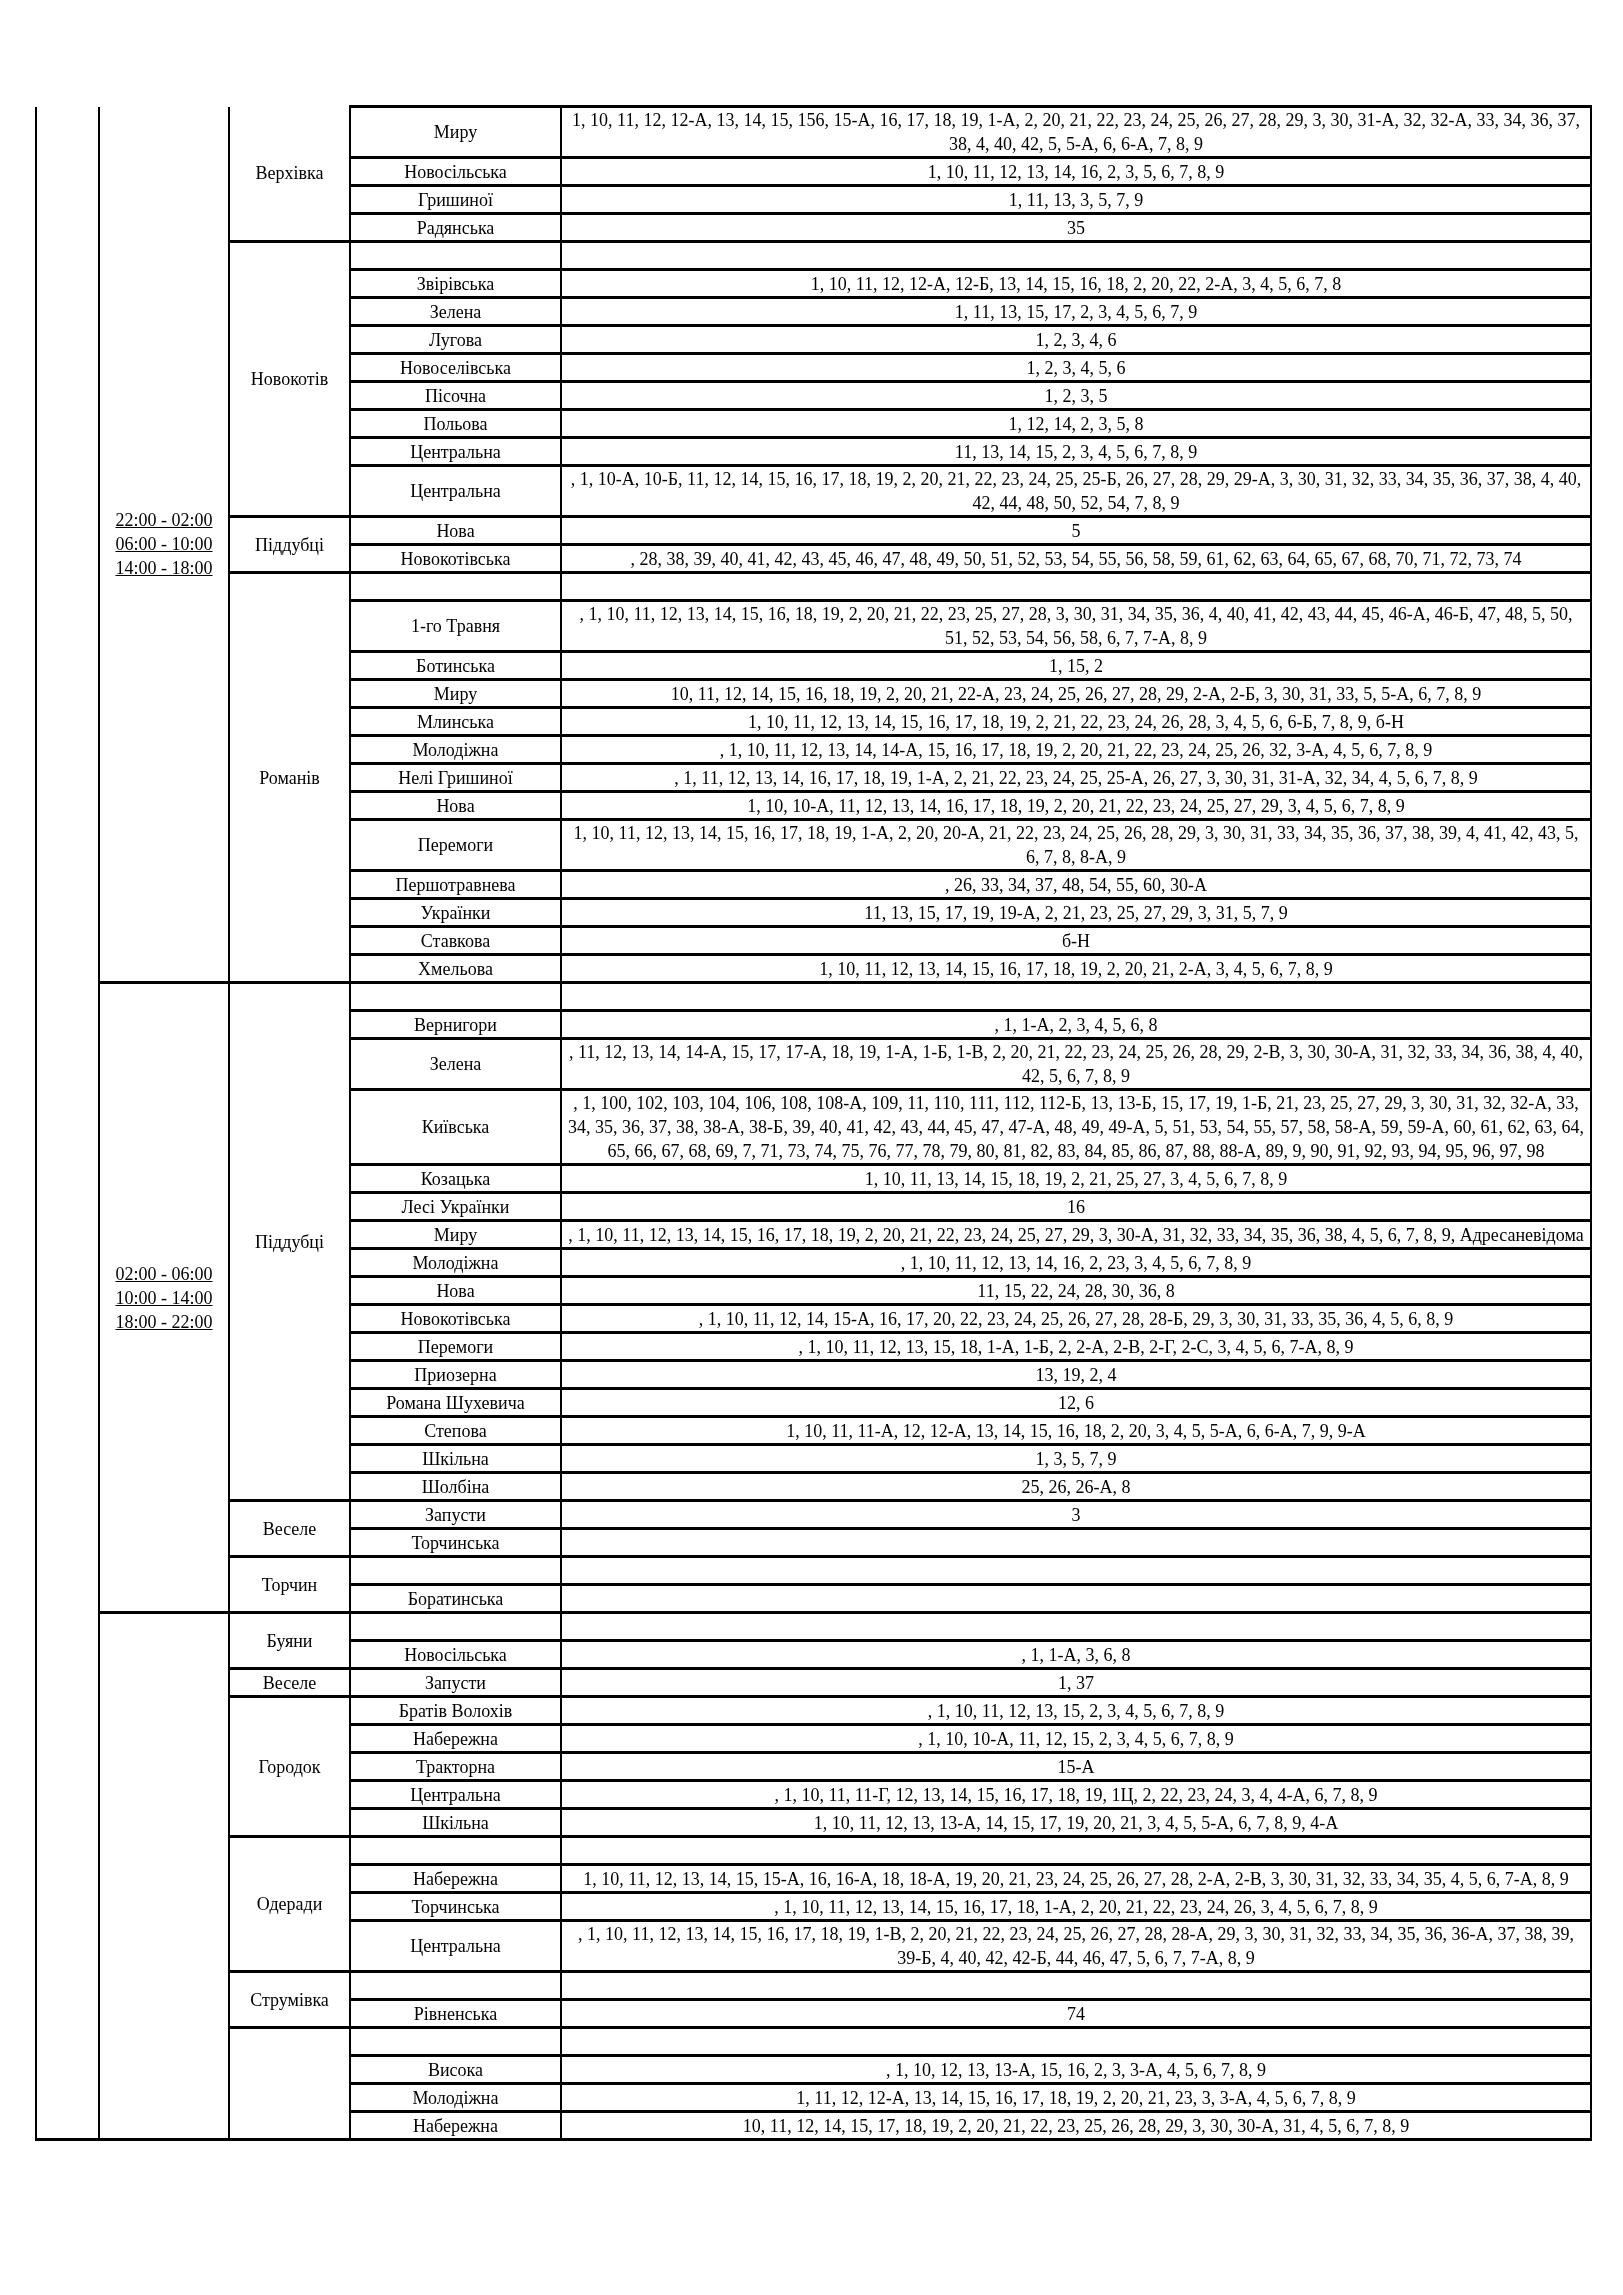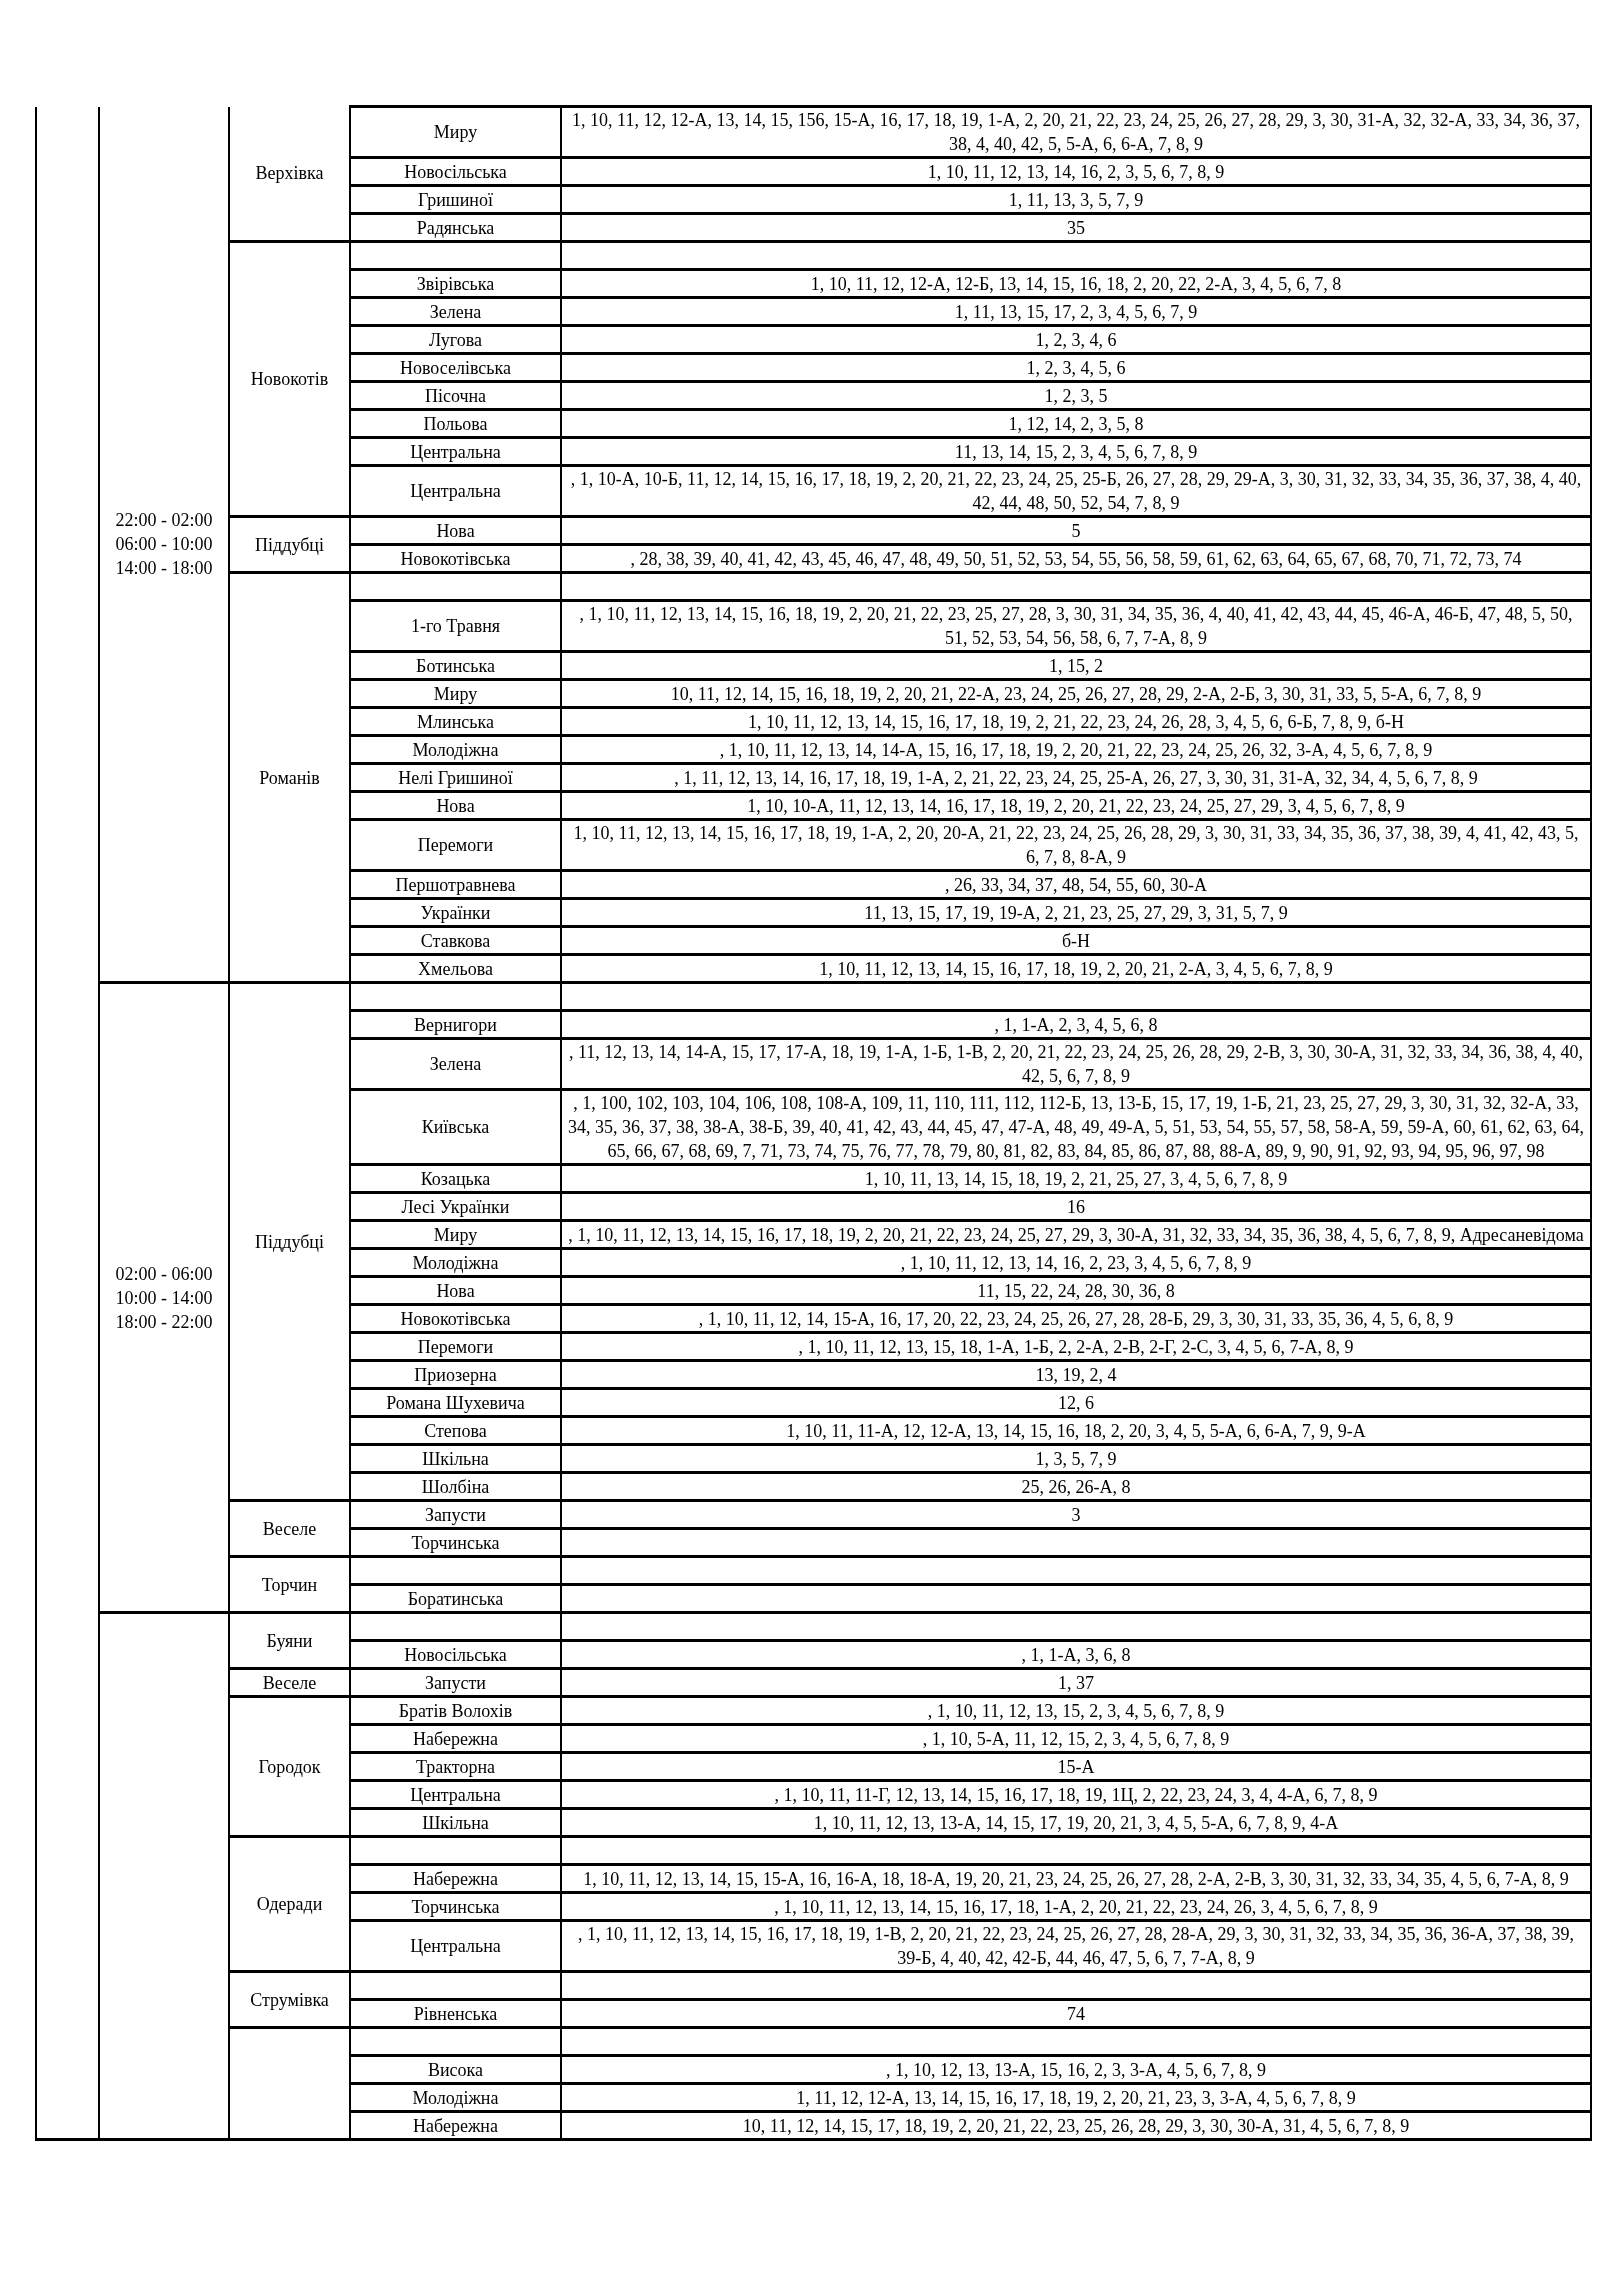--- a/index.html
+++ b/index.html
@@ -30,21 +30,21 @@
     text-align: center;
     vertical-align: middle;
     font-size: 18px;
     line-height: 24px;
     padding: 0 5.6px;
     overflow: hidden;
   }
   table.schedule tr { height: 28px; }
   td.cut-top { border-top: none !important; }
   td.queue-col { padding: 0; }
-  td.time-col div { white-space: nowrap; }
+  td.time-col div { white-space: nowrap; text-decoration: underline; }
   td.numbers-col { padding: 0 7px; }
 </style>
 </head>
 <body>
 
 <table class="schedule">
   <colgroup>
     <col style="width:63px">
     <col style="width:130px">
     <col style="width:121px">
@@ -277,21 +277,21 @@
         <td class="street-col">Запусти</td>
         <td class="numbers-col">1, 37</td>
       </tr>
       <tr>
         <td class="settlement-col" rowspan="5">Городок</td>
         <td class="street-col">Братів Волохів</td>
         <td class="numbers-col">, 1, 10, 11, 12, 13, 15, 2, 3, 4, 5, 6, 7, 8, 9</td>
       </tr>
       <tr>
         <td class="street-col">Набережна</td>
-        <td class="numbers-col">, 1, 10, 5-А, 11, 12, 15, 2, 3, 4, 5, 6, 7, 8, 9</td>
+        <td class="numbers-col">, 1, 10, 10-А, 11, 12, 15, 2, 3, 4, 5, 6, 7, 8, 9</td>
       </tr>
       <tr>
         <td class="street-col">Тракторна</td>
         <td class="numbers-col">15-А</td>
       </tr>
       <tr>
         <td class="street-col">Центральна</td>
         <td class="numbers-col">, 1, 10, 11, 11-Г, 12, 13, 14, 15, 16, 17, 18, 19, 1Ц, 2, 22, 23, 24, 3, 4, 4-А, 6, 7, 8, 9</td>
       </tr>
       <tr>

